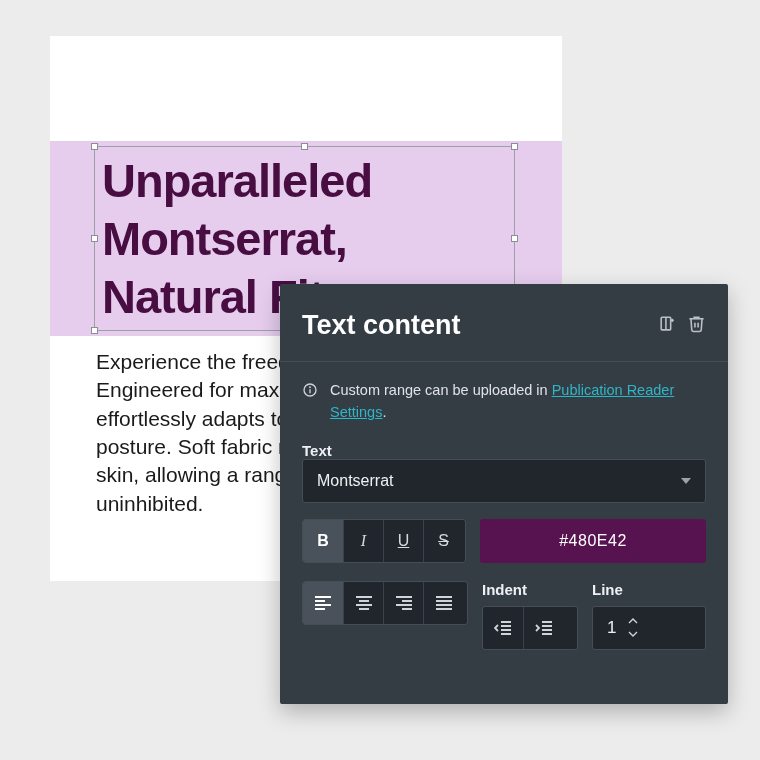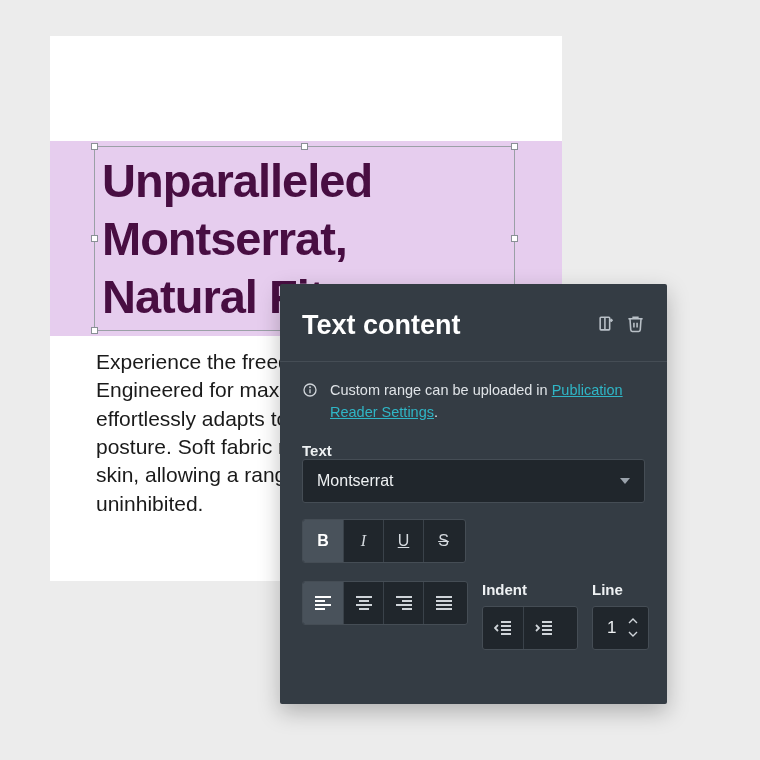--- a/index.html
+++ b/index.html
@@ -77,21 +77,21 @@
     font-size: 21px;
     line-height: 1.35;
     font-family: Arial, Helvetica, sans-serif;
   }
 
   
   .panel {
     position: absolute;
     left: 280px;
     top: 284px;
-    width: 387px;
+    width: 448px;
     height: 420px;
     background: #343c44;
     color: #e9ecef;
     border-radius: 2px;
     box-shadow: 0 8px 22px rgba(0,0,0,0.25);
     padding: 0;
   }
 
   .panel-header {
     display: flex;
@@ -307,20 +307,23 @@
 
     <div class="row">
       <div class="btn-group w-styles">
         <div class="btn active b">B</div>
         <div class="btn i">I</div>
         <div class="btn u">U</div>
         <div class="btn s">S</div>
       </div>
 
 
+      <div class="swatch">
+        <span>#480E42</span>
+      </div>
     </div>
 
     <div class="cols">
       <div class="col w-alignment">
         <div class="btn-group">
           <div class="btn align-btn active">
             <svg viewBox="0 0 18 16" stroke="#fff" stroke-width="1.8">
                 <line x1="1" y1="2" x2="17" y2="2"></line>
                 <line x1="1" y1="6" x2="11" y2="6"></line>
                 <line x1="1" y1="10" x2="17" y2="10"></line>

